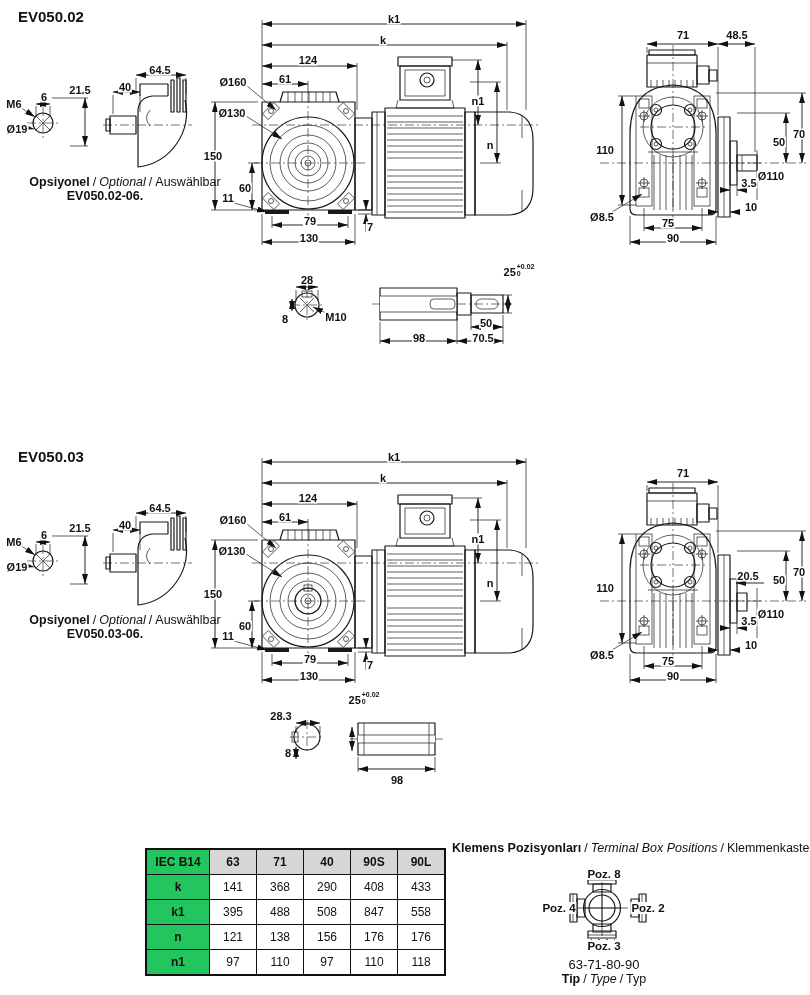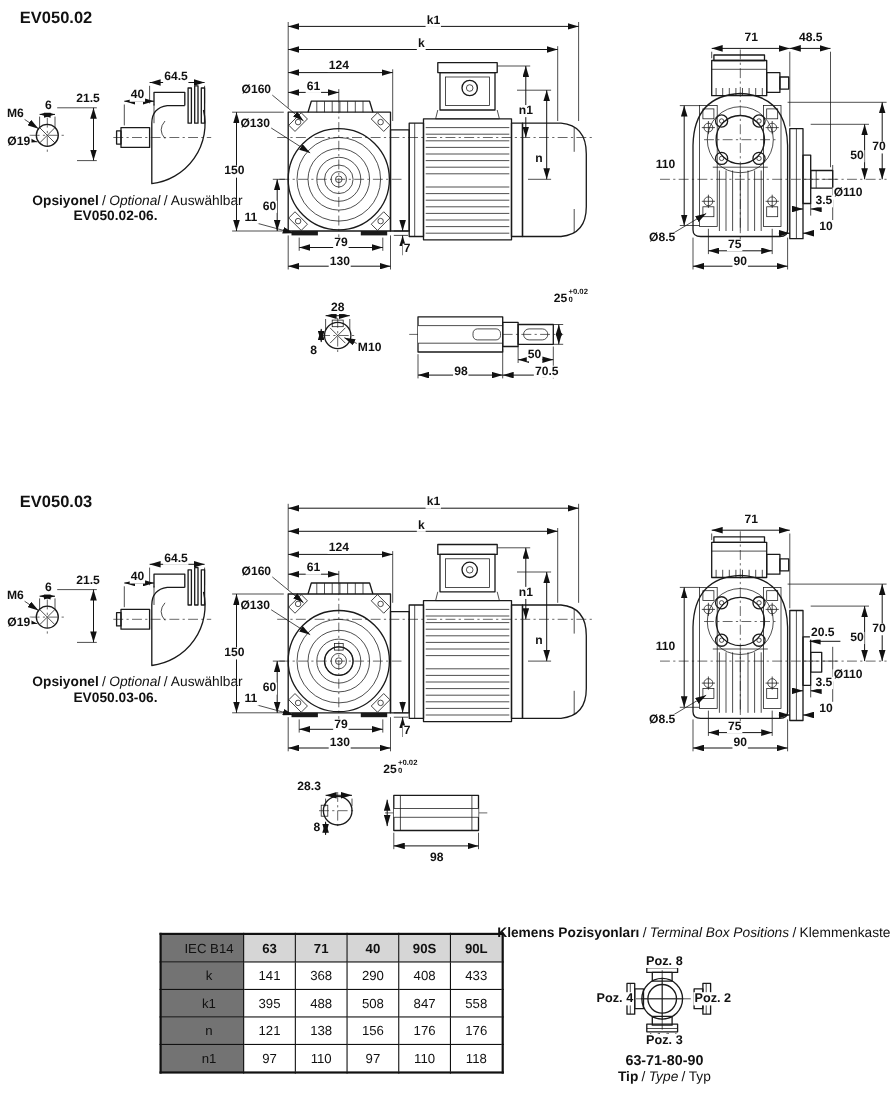--- a/index.html
+++ b/index.html
@@ -17,25 +17,25 @@
   .note .s{margin:0 3px;}
   .note i{font-style:italic;}
   .note b{font-weight:bold;margin-left:40px;}
   .bold{font-weight:bold;}
   .tolwrap{display:inline-flex;align-items:flex-start;}
   .stk{display:inline-flex;flex-direction:column;font-size:7px;line-height:1.05;margin-left:1px;margin-top:-4px;}
   table.dims{position:absolute;left:145px;top:848px;border-collapse:collapse;border:2px solid #111;}
   table.dims td{border:1px solid #111;width:46px;height:24px;text-align:center;
        font-size:12px;padding:0;background:#fff;}
   table.dims td.hd{font-weight:bold;background:#d6d6d6;}
-  table.dims td.lbl{width:62px;font-weight:normal;background:#737373;padding-left:12px;}
+  table.dims td.lbl{width:62px;font-weight:bold;background:#22c55e;}
   .tb-title{position:absolute;left:452px;top:841px;font-size:12.5px;white-space:nowrap;}
   .tb-title .s{margin:0 3px;}
   .poz{position:absolute;transform:translate(-50%,-50%);font-weight:bold;font-size:11.5px;white-space:nowrap;background:#fff;padding:0 1px;}
-  .sizes{position:absolute;transform:translate(-50%,-50%);font-weight:bold;font-size:13px;white-space:nowrap;}
+  .sizes{position:absolute;transform:translate(-50%,-50%);font-weight:normal;font-size:13px;white-space:nowrap;}
   .tip{position:absolute;transform:translate(-50%,-50%);font-size:12.5px;white-space:nowrap;}
   .tip .s{margin:0 3px;}
 </style>
 </head>
 <body>
 
 <div class="page">
 
 <svg class="art" width="810" height="995" viewBox="0 0 810 995">
   <defs>
@@ -414,21 +414,21 @@
 <span class="dim" style="left:336px;top:317px">M10</span>
 <span class="dim" style="left:519px;top:272px"><span class="tolwrap">
         <span>25</span>
         <span class="stk">
           <span>+0.02</span>
           <span>0</span>
         </span>
       </span></span>
 <span class="dim" style="left:486px;top:323px">50</span>
 <span class="dim" style="left:419px;top:338px">98</span>
-<span class="dim" style="left:497px;top:338px">70.5</span>
+<span class="dim" style="left:483px;top:338px">70.5</span>
 
 <div class="sec-title" style="left:18px;top:448px">EV050.03</div>
 <div class="note" style="left:105px;top:620px">
   <b>Opsiyonel</b><span class="s">/</span><i>Optional</i><span class="s">/</span><span>Auswählbar</span>
 </div>
 <div class="note bold" style="left:105px;top:634px">EV050.03-06.</div>
 
 <span class="dim" style="left:14px;top:542px">M6</span>
 <span class="dim" style="left:44px;top:535px">6</span>
 <span class="dim" style="left:80px;top:528px">21.5</span>

